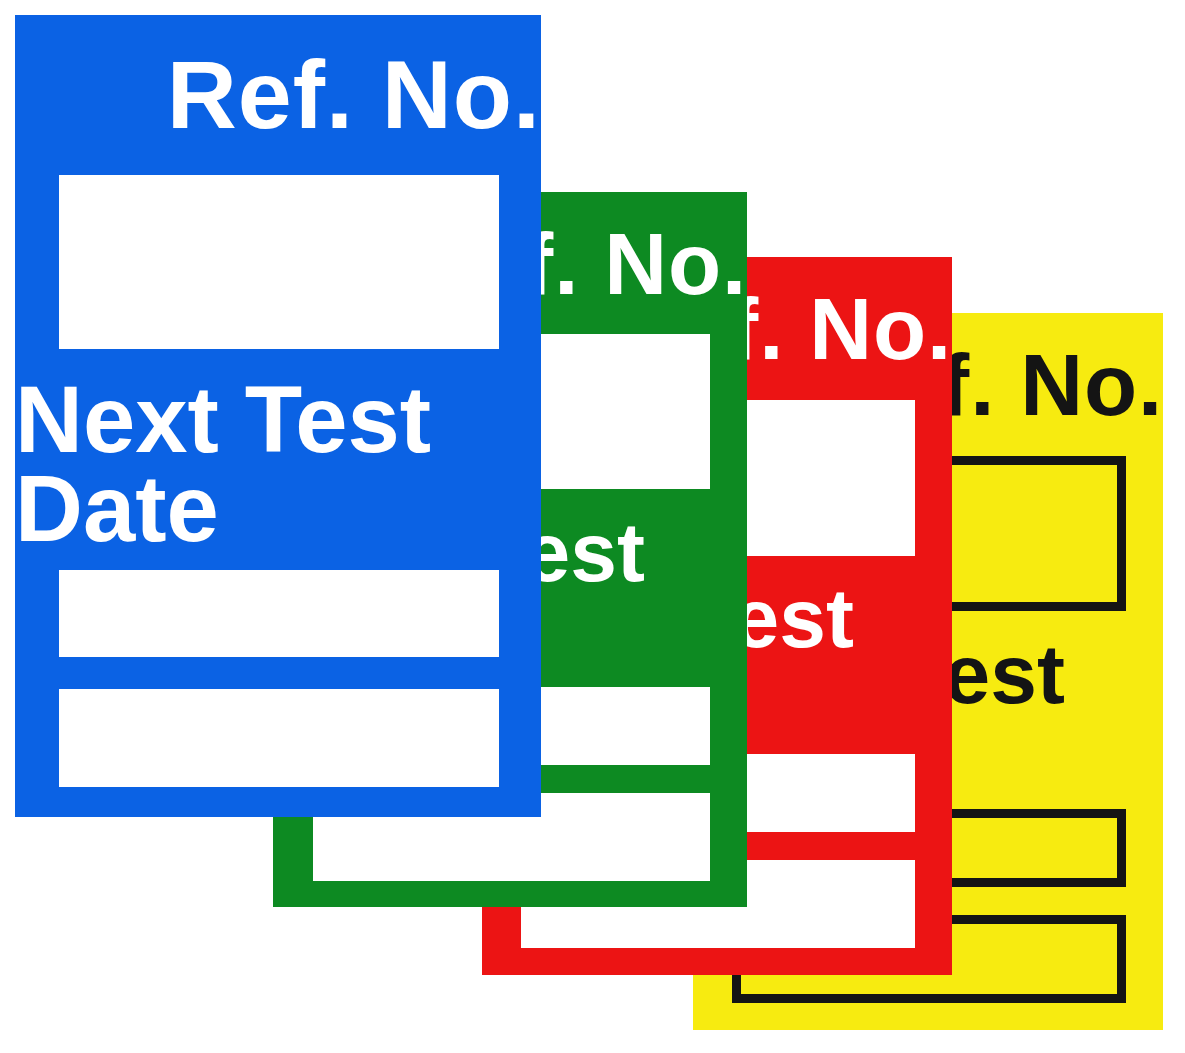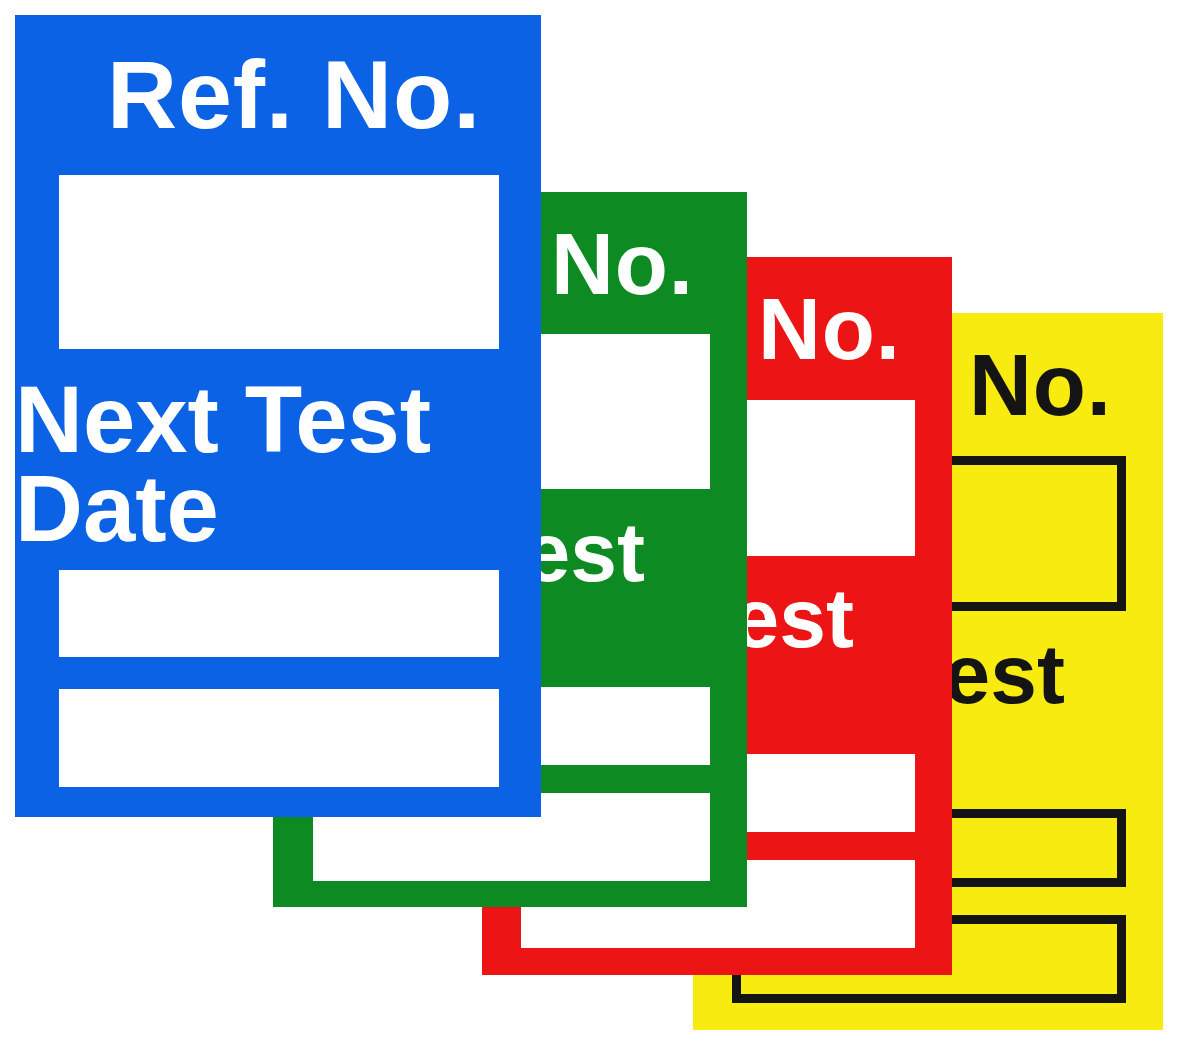--- a/index.html
+++ b/index.html
@@ -20,23 +20,23 @@
   }
   
   .tag {
     position: absolute;
     font-weight: bold;
     box-sizing: border-box;
   }
   .tag .ref-label {
     position: absolute;
     top: 3.6%;
-    left: 16px;
+    left: 0;
     width: 100%;
-    text-align: center;
+    text-align: right;
     font-size: var(--fs-big);
     line-height: 1.05;
     letter-spacing: 0.01em;
     white-space: nowrap;
   }
   .tag .field {
     position: absolute;
     left: 8.4%;
     width: 83.7%;
     background: #ffffff;

